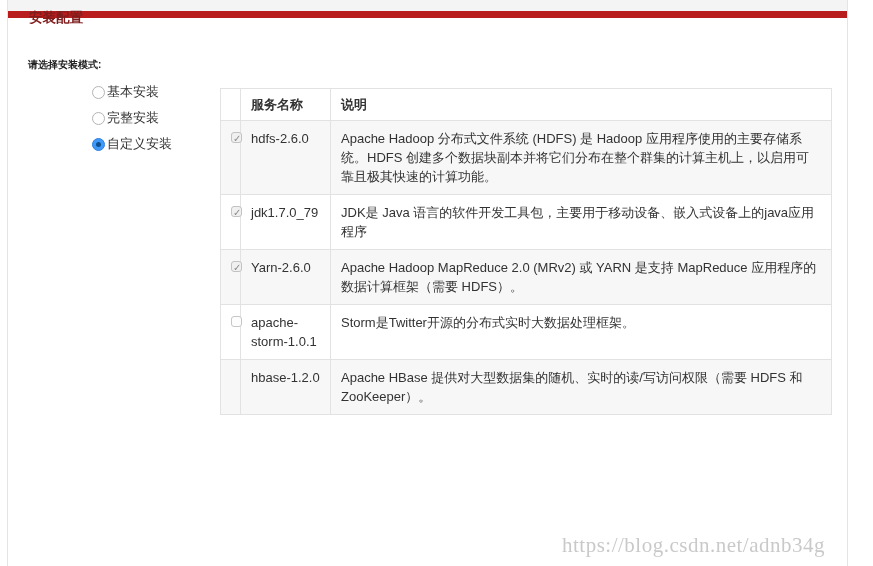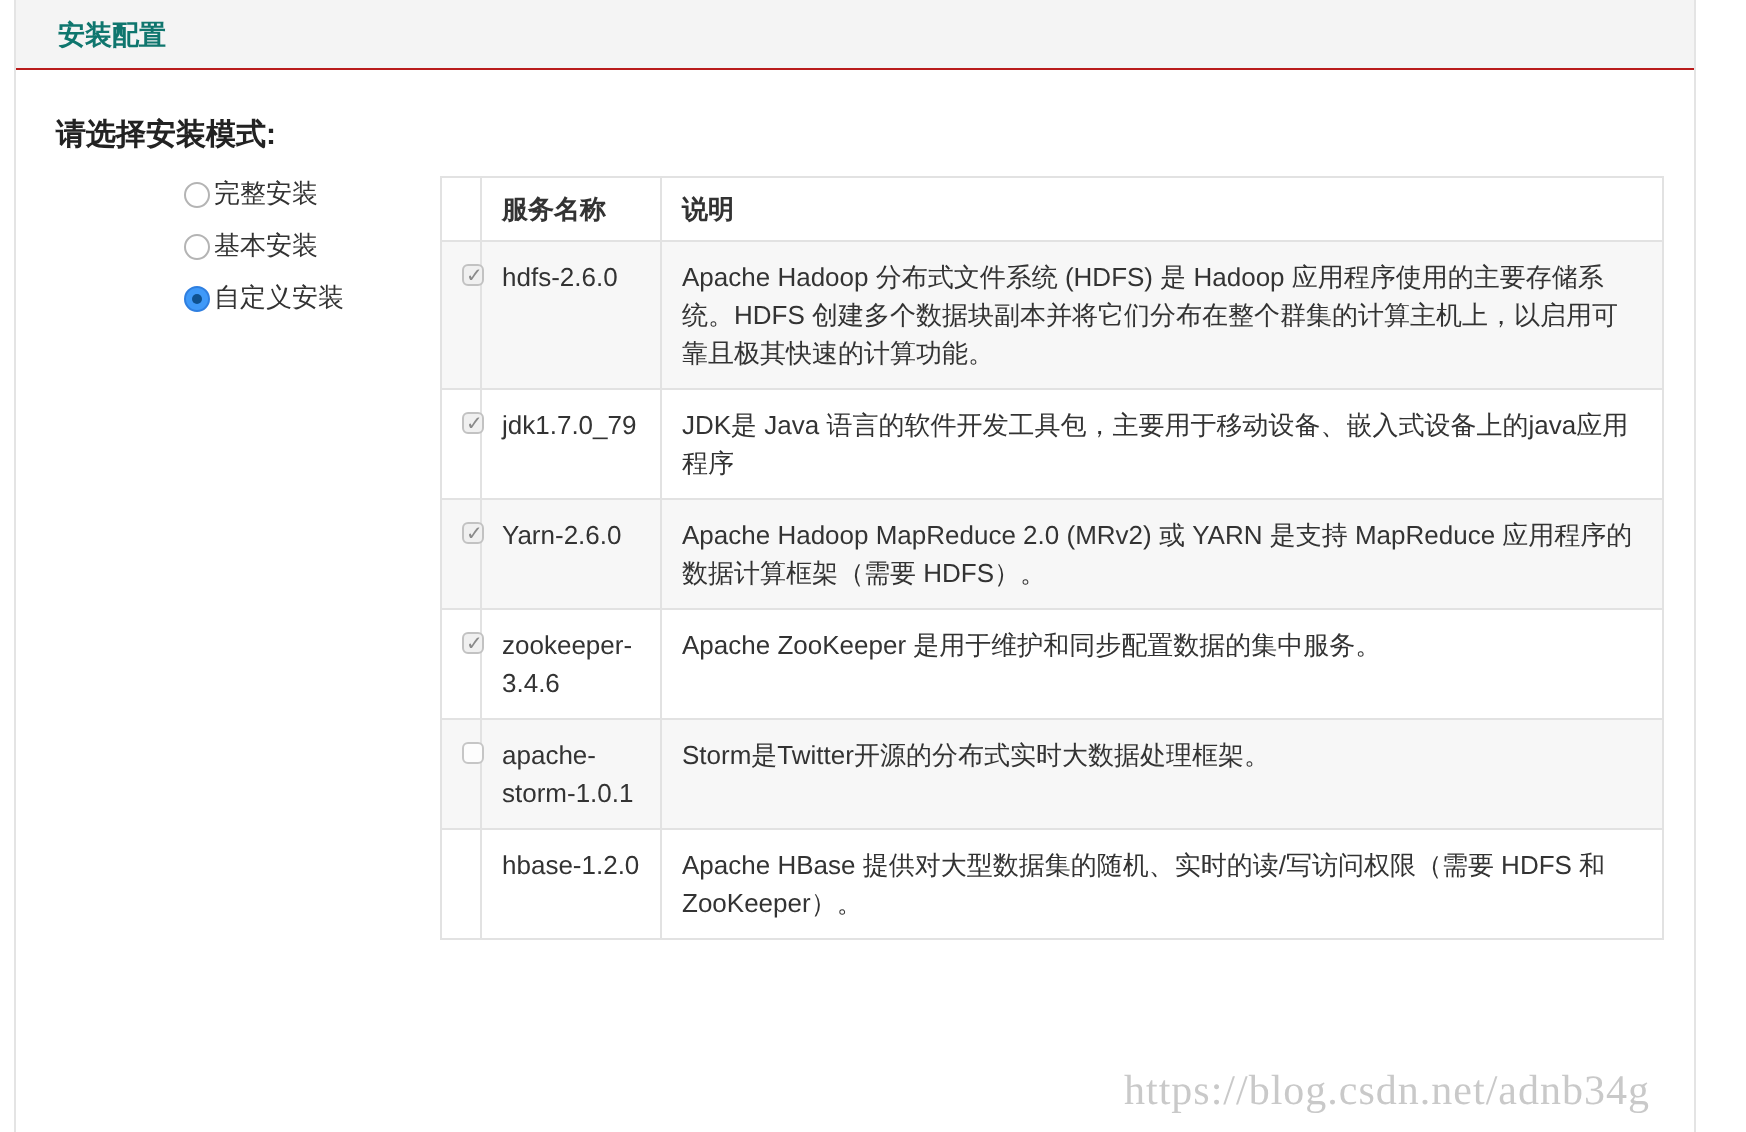--- a/index.html
+++ b/index.html
@@ -2,25 +2,25 @@
 <html><head>
 <meta charset="utf-8">
 <style>
   * { margin:0; padding:0; box-sizing:border-box; }
   html,body { width:873px; height:566px; overflow:hidden; background:#fff;
     font-family:"Liberation Sans","DejaVu Sans",sans-serif; color:#333; }
   body { position:relative; }
 
   .panel { position:absolute; left:7px; right:25px; top:0; bottom:-30px;
     border-left:1px solid #e4e4e4; border-right:1px solid #e4e4e4; background:#fff; }
-  .panel-header { height:35px; background:#f4f4f4; border-bottom:1px solid #b91c1c;
-    line-height:35px; padding-left:21px; font-size:13.5px; font-weight:bold; color:#0f766e; }
+  .panel-header { height:18px; background:#f4f4f4; border-bottom:7px solid #b91c1c;
+    line-height:35px; padding-left:21px; font-size:13.5px; font-weight:bold; color:#7f1d1d; }
 
   .mode-section { position:absolute; left:28px; top:58px; }
-  .mode-title { font-size:15px; font-weight:bold; color:#222; }
+  .mode-title { font-size:10px; font-weight:bold; color:#222; }
   .radio-list { margin:7px 0 0 64px; }
   .radio-row { display:flex; align-items:center; height:26px; cursor:default; }
   .radio { width:13px; height:13px; border-radius:50%; margin-right:2px; position:relative; flex:0 0 auto; }
   .radio.off { background:#fff; border:1px solid #b4b4b4; }
   .radio.on  { background:#3f99f8; border:1px solid #2f7fe0; }
   .radio.on::after { content:''; position:absolute; left:3px; top:3px; width:5px; height:5px;
     border-radius:50%; background:#0f518f; }
   .radio-label { font-size:13px; color:#333; }
 
   table.services { position:absolute; left:220px; top:88px; width:612px;
@@ -48,25 +48,25 @@
 
 <div class="panel">
   <div class="panel-header">安装配置</div>
 </div>
 
 <div class="mode-section">
   <div class="mode-title">请选择安装模式:</div>
   <div class="radio-list">
       <div class="radio-row">
     <span class="radio off"></span>
-    <span class="radio-label">完整安装</span>
+    <span class="radio-label">基本安装</span>
   </div>
       <div class="radio-row">
     <span class="radio off"></span>
-    <span class="radio-label">基本安装</span>
+    <span class="radio-label">完整安装</span>
   </div>
       <div class="radio-row">
     <span class="radio on"></span>
     <span class="radio-label">自定义安装</span>
   </div>
     </div>
 </div>
 
 <table class="services">
   <colgroup>
@@ -91,25 +91,20 @@
     <td class="cb-cell"><span class="cb checked"></span></td>
     <td class="name-cell">jdk1.7.0_79</td>
     <td>JDK是 Java 语言的软件开发工具包，主要用于移动设备、嵌入式设备上的java应用程序</td>
   </tr>
       <tr>
     <td class="cb-cell"><span class="cb checked"></span></td>
     <td class="name-cell">Yarn-2.6.0</td>
     <td>Apache Hadoop MapReduce 2.0 (MRv2) 或 YARN 是支持 MapReduce 应用程序的数据计算框架（需要 HDFS）。</td>
   </tr>
       <tr>
-    <td class="cb-cell"><span class="cb checked"></span></td>
-    <td class="name-cell">zookeeper-3.4.6</td>
-    <td>Apache ZooKeeper 是用于维护和同步配置数据的集中服务。</td>
-  </tr>
-      <tr>
     <td class="cb-cell"><span class="cb"></span></td>
     <td class="name-cell">apache-storm-1.0.1</td>
     <td>Storm是Twitter开源的分布式实时大数据处理框架。</td>
   </tr>
       <tr>
     <td class="cb-cell"></td>
     <td class="name-cell">hbase-1.2.0</td>
     <td>Apache HBase 提供对大型数据集的随机、实时的读/写访问权限（需要 HDFS 和 ZooKeeper）。</td>
   </tr>
     </tbody>

